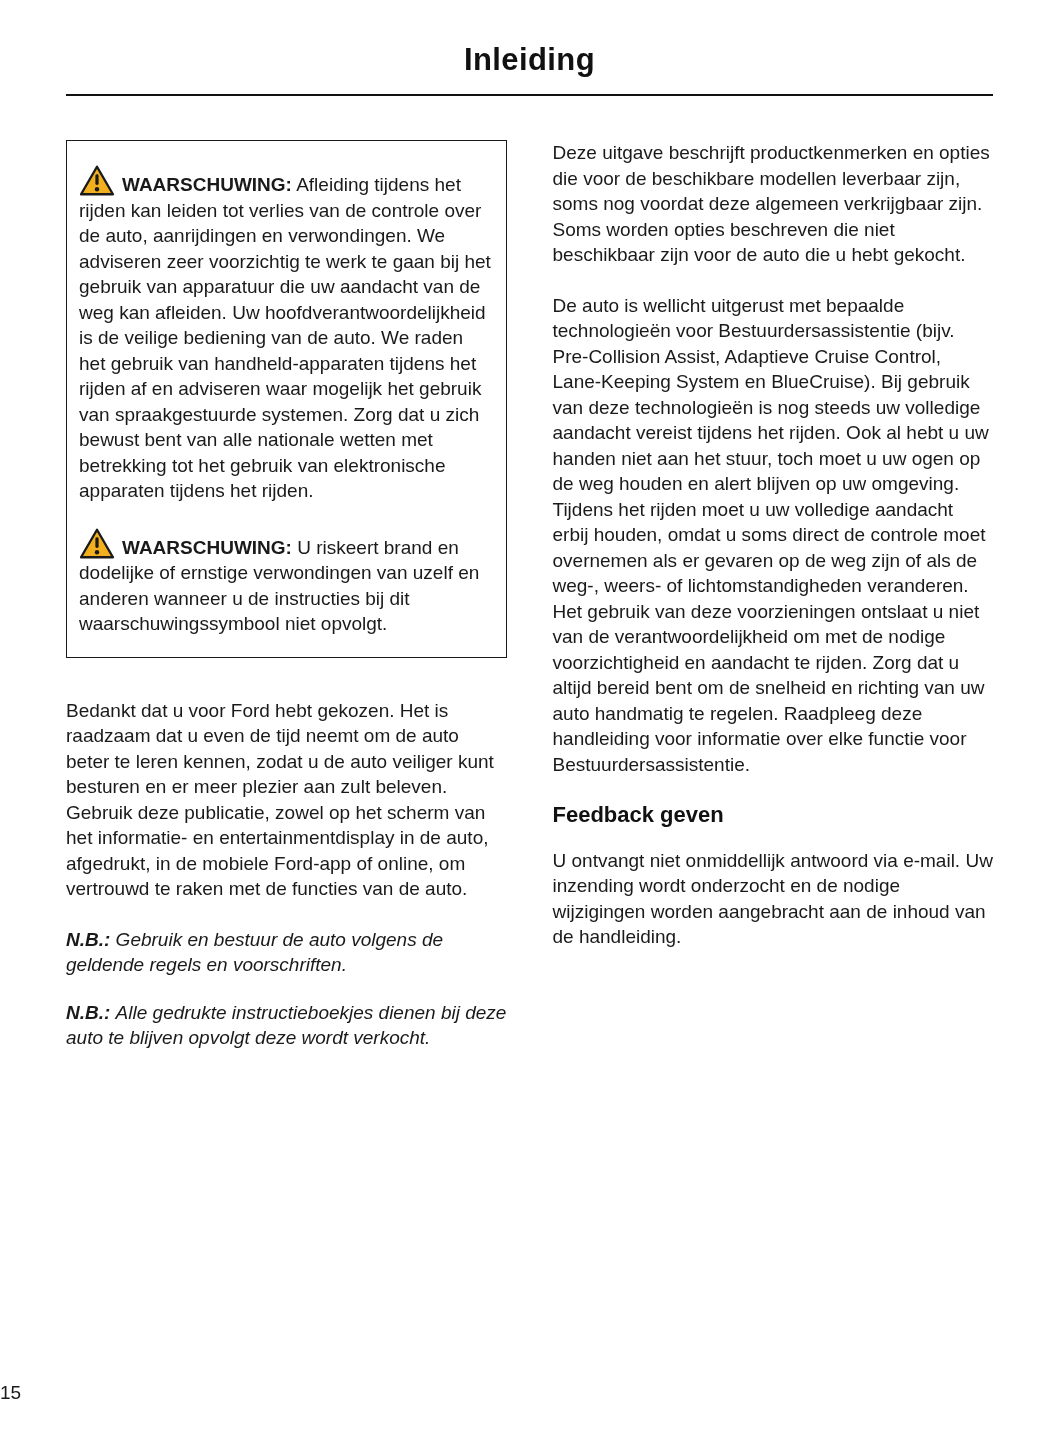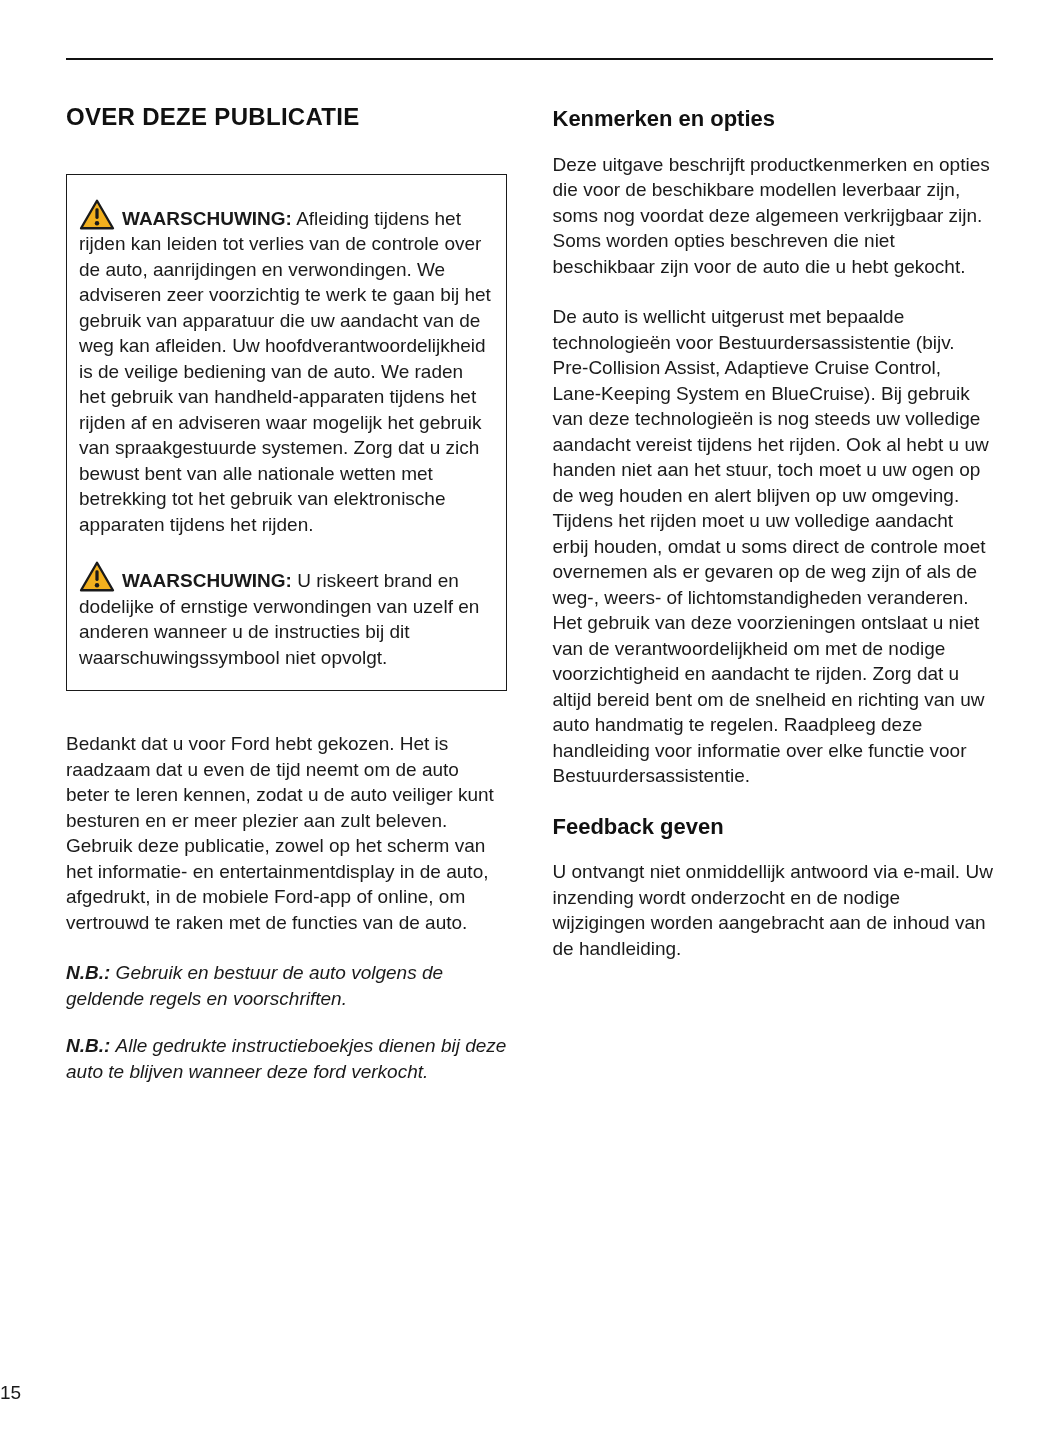--- a/index.html
+++ b/index.html
@@ -76,26 +76,26 @@
     text-align: left;
     font-size: 19px;
     color: #1a1a1a;
   }
 </style>
 </head>
 <body>
 
 <div class="page">
 
+  <h1 class="page-title">Inleiding</h1>
   <hr class="header-rule">
 
   <div class="columns">
 
     <div class="col">
-      <h2 class="left-heading">OVER DEZE PUBLICATIE</h2>
 
       <div class="warning-box">
         <p class="warning">
           <span class="warn-icon"><svg width="36" height="31" viewBox="0 0 24 21" aria-hidden="true">
                 <path d="M12 1.2 L22.8 19.8 L1.2 19.8 Z" fill="#f2b01e" stroke="#1a1a1a" stroke-width="1.6" stroke-linejoin="round"></path>
                 <rect x="10.9" y="6.3" width="2.2" height="7.2" rx="1" fill="#1a1a1a"></rect>
                 <circle cx="12" cy="16.4" r="1.5" fill="#1a1a1a"></circle>
               </svg></span><span class="warn-label">WAARSCHUWING:</span>
           <span>Afleiding tijdens het rijden kan leiden tot verlies van de controle over de auto, aanrijdingen en verwondingen. We adviseren zeer voorzichtig te werk te gaan bij het gebruik van apparatuur die uw aandacht van de weg kan afleiden. Uw hoofdverantwoordelijkheid is de veilige bediening van de auto. We raden het gebruik van handheld-apparaten tijdens het rijden af en adviseren waar mogelijk het gebruik van spraakgestuurde systemen. Zorg dat u zich bewust bent van alle nationale wetten met betrekking tot het gebruik van elektronische apparaten tijdens het rijden.</span>
         </p>
@@ -111,26 +111,25 @@
 
       <p class="body-par">Bedankt dat u voor Ford hebt gekozen. Het is raadzaam dat u even de tijd neemt om de auto beter te leren kennen, zodat u de auto veiliger kunt besturen en er meer plezier aan zult beleven.  Gebruik deze publicatie, zowel op het scherm van het informatie- en entertainmentdisplay in de auto, afgedrukt, in de mobiele Ford-app of online, om vertrouwd te raken met de functies van de auto.</p>
 
       <p class="note">
         <span class="note-label">N.B.:</span>
         <span class="note-text">Gebruik en bestuur de auto volgens de geldende regels en voorschriften.</span>
       </p>
 
       <p class="note">
         <span class="note-label">N.B.:</span>
-        <span class="note-text">Alle gedrukte instructieboekjes dienen bij deze auto te blijven wanneer deze ford verkocht.</span>
+        <span class="note-text">Alle gedrukte instructieboekjes dienen bij deze auto te blijven opvolgt deze wordt verkocht.</span>
       </p>
     </div>
 
     <div class="col">
-      <h3 class="sub-heading">Kenmerken en opties</h3>
       <p class="body-par">Deze uitgave beschrijft productkenmerken en opties die voor de beschikbare modellen leverbaar zijn, soms nog voordat deze algemeen verkrijgbaar zijn. Soms worden opties beschreven die niet beschikbaar zijn voor de auto die u hebt gekocht.</p>
       <p class="body-par">De auto is wellicht uitgerust met bepaalde technologieën voor Bestuurdersassistentie (bijv. Pre-Collision Assist, Adaptieve Cruise Control, Lane-Keeping System en BlueCruise). Bij gebruik van deze technologieën is nog steeds uw volledige aandacht vereist tijdens het rijden. Ook al hebt u uw handen niet aan het stuur, toch moet u uw ogen op de weg houden en alert blijven op uw omgeving. Tijdens het rijden moet u uw volledige aandacht erbij houden, omdat u soms direct de controle moet overnemen als er gevaren op de weg zijn of als de weg-, weers- of lichtomstandigheden veranderen. Het gebruik van deze voorzieningen ontslaat u niet van de verantwoordelijkheid om met de nodige voorzichtigheid en aandacht te rijden. Zorg dat u altijd bereid bent om de snelheid en richting van uw auto handmatig te regelen. Raadpleeg deze handleiding voor informatie over elke functie voor Bestuurdersassistentie.</p>
 
       <h3 class="sub-heading">Feedback geven</h3>
       <p class="body-par">U ontvangt niet onmiddellijk antwoord via e-mail. Uw inzending wordt onderzocht en de nodige wijzigingen worden aangebracht aan de inhoud van de handleiding.</p>
     </div>
 
   </div>
 
   <div class="page-number">15</div>

